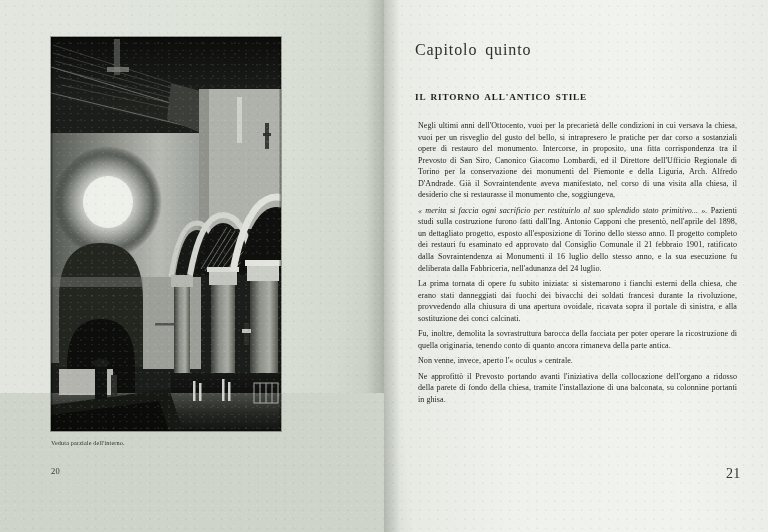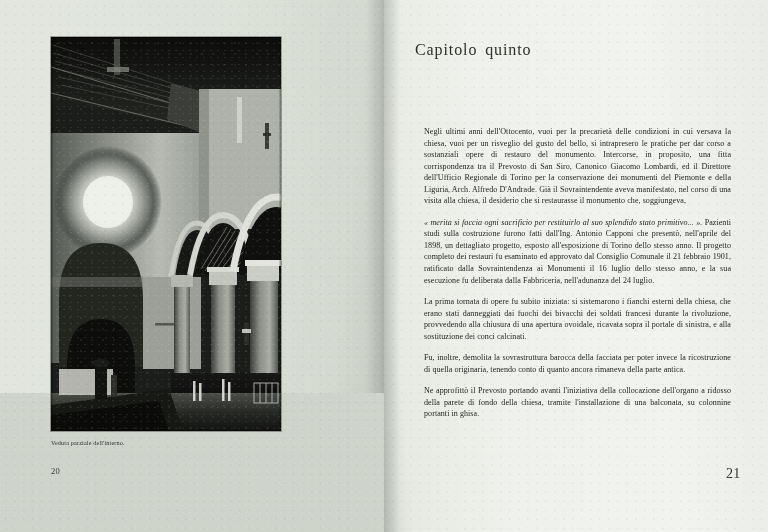--- a/index.html
+++ b/index.html
@@ -103,21 +103,21 @@
   #bodycopy {
     position: absolute;
     left: 30px; top: 116px;
     width: 327px;
     font-size: 8.05px;
     line-height: 11.55px;
     text-align: justify;
     color: #1c1f1b;
     letter-spacing: 0.05px;
   }
-  #bodycopy p { margin: 10px; text-indent: 0; }
+  #bodycopy p { margin: 4px; text-indent: 0; }
   #bodycopy .it { font-style: italic; }
 
   #folio-right {
     position: absolute;
     left: 342px; top: 466px;
     font-size: 14px;
     color: #2c302b;
     letter-spacing: 0.3px;
   }
 
@@ -280,26 +280,28 @@
 
     <div id="photo-caption">Veduta parziale dell'interno.</div>
 
     <div id="folio-left">20</div>
   </div>
 
   <div id="page-right">
 
     <div id="chapter-label">Capitolo  quinto</div>
 
+    <div id="section-title">IL RITORNO ALL'ANTICO STILE</div>
 
     <div id="bodycopy">
       <p>Negli ultimi anni dell'Ottocento, vuoi per la precarietà delle condizioni in cui versava la chiesa, vuoi per un risveglio del gusto del bello, si intrapresero le pratiche per dar corso a sostanziali opere di restauro del monumento. Intercorse, in proposito, una fitta corrispondenza tra il Prevosto di San Siro, Canonico Giacomo Lombardi, ed il Direttore dell'Ufficio Regionale di Torino per la conservazione dei monumenti del Piemonte e della Liguria, Arch. Alfredo D'Andrade. Già il Sovraintendente aveva manifestato, nel corso di una visita alla chiesa, il desiderio che si restaurasse il monumento che, soggiungeva,</p>
       <p><span class="it">« merita si faccia ogni sacrificio per restituirlo al suo splendido stato primitivo... ».</span><span> Pazienti studi sulla costruzione furono fatti dall'Ing. Antonio Capponi che presentò, nell'aprile del 1898, un dettagliato progetto, esposto all'esposizione di Torino dello stesso anno. Il progetto completo dei restauri fu esaminato ed approvato dal Consiglio Comunale il 21 febbraio 1901, ratificato dalla Sovraintendenza ai Monumenti il 16 luglio dello stesso anno, e la sua esecuzione fu deliberata dalla Fabbriceria, nell'adunanza del 24 luglio.</span></p>
       <p>La prima tornata di opere fu subito iniziata: si sistemarono i fianchi esterni della chiesa, che erano stati danneggiati dai fuochi dei bivacchi dei soldati francesi durante la rivoluzione, provvedendo alla chiusura di una apertura ovoidale, ricavata sopra il portale di sinistra, e alla sostituzione dei conci calcinati.</p>
-      <p>Fu, inoltre, demolita la sovrastruttura barocca della facciata per poter invece la ricostruzione di quella originaria, tenendo conto di quanto ancora rimaneva della parte antica.</p>
+      <p>Fu, inoltre, demolita la sovrastruttura barocca della facciata per poter operare la ricostruzione di quella originaria, tenendo conto di quanto ancora rimaneva della parte antica.</p>
+      <p>Non venne, invece, aperto l'« oculus » centrale.</p>
       <p>Ne approfittò il Prevosto portando avanti l'iniziativa della collocazione dell'organo a ridosso della parete di fondo della chiesa, tramite l'installazione di una balconata, su colonnine portanti in ghisa.</p>
     </div>
 
     <div id="folio-right">21</div>
   </div>
 
   <div id="grain"></div>
 </div>
 
 </body></html>

